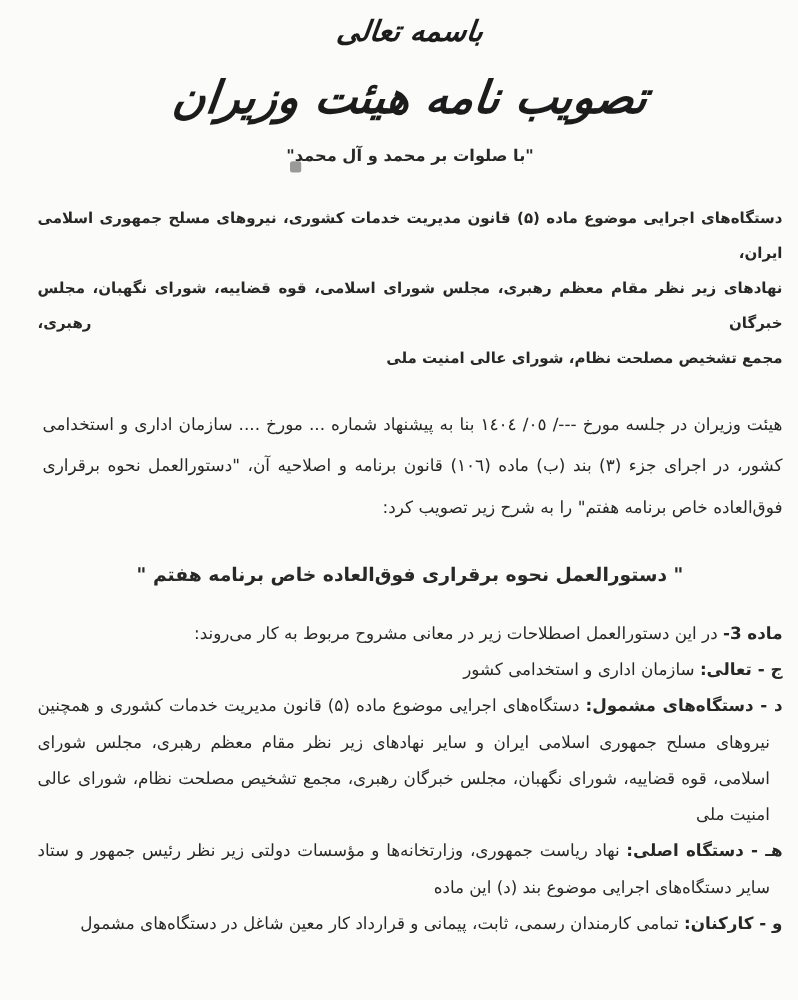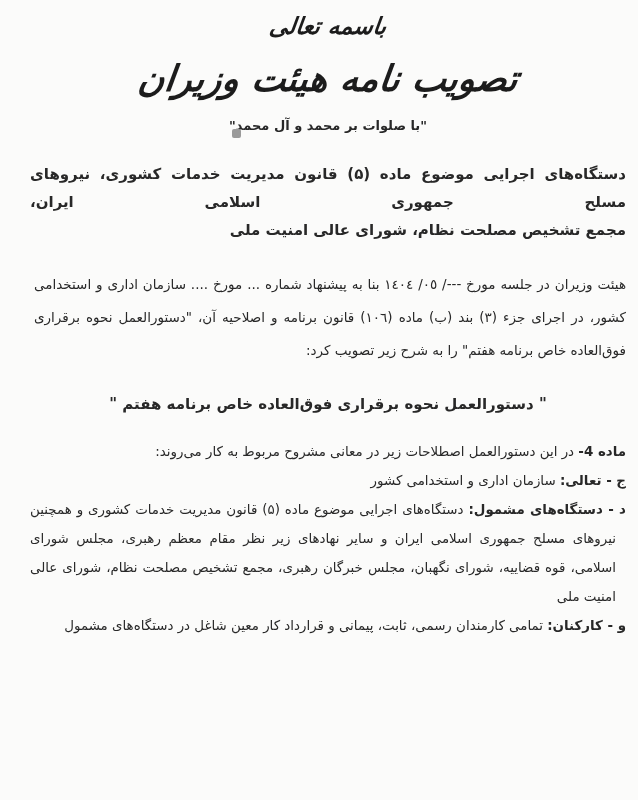--- a/index.html
+++ b/index.html
@@ -43,21 +43,21 @@
     top: 129px;
     width: 9px;
     height: 9px;
     background: #9a9a9a;
     border-radius: 2px;
   }
   
   .addressee {
     margin-top: 25px;
     font-weight: 700;
-    font-size: 15px;
+    font-size: 12px;
     line-height: 28px;
   }
   .addr-line-justify { text-align: justify; text-align-last: justify; }
   .addr-line-center  { text-align: right; }
   
   .preamble {
     margin: 24px 0 0 4px;
     font-size: 13.5px;
     line-height: 33px;
     text-align: justify;
@@ -94,35 +94,37 @@
   <div class="callig bismillah">باسمه تعالی</div>
 
   <div class="callig decree-title">تصویب نامه هیئت وزیران</div>
 
   <div class="salawat">"با صلوات بر محمد و آل محمد"</div>
 
   <span class="stamp-dot" style="background: rgb(154, 154, 154);"></span>
 
   <div class="addressee">
     <div class="addr-line-justify">دستگاه‌های اجرایی موضوع ماده (۵) قانون مدیریت خدمات کشوری، نیروهای مسلح جمهوری اسلامی ایران،</div>
+    <div class="addr-line-justify">نهادهای زیر نظر مقام معظم رهبری، مجلس شورای اسلامی، قوه قضاییه، شورای نگهبان، مجلس خبرگان رهبری،</div>
     <div class="addr-line-center">مجمع تشخیص مصلحت نظام، شورای عالی امنیت ملی</div>
   </div>
 
   <p class="preamble">هیئت وزیران در جلسه مورخ ---/ ٠٥/ ١٤٠٤ بنا به پیشنهاد شماره ... مورخ .... سازمان اداری و استخدامی کشور، در اجرای جزء (٣) بند (ب) ماده (١٠٦) قانون برنامه و اصلاحیه آن، "دستورالعمل نحوه برقراری فوق‌العاده خاص برنامه هفتم" را به شرح زیر تصویب کرد:</p>
 
   <div class="instruction-title">" دستورالعمل نحوه برقراری فوق‌العاده خاص برنامه هفتم "</div>
 
   <div class="article">
 
-    <p><b>ماده 4-</b><span> در این دستورالعمل اصطلاحات زیر در معانی مشروح مربوط به کار می‌روند:</span></p>
+    <p><b>ماده 3-</b><span> در این دستورالعمل اصطلاحات زیر در معانی مشروح مربوط به کار می‌روند:</span></p>
 
 
 
     <p><b>ج - تعالی:</b><span> سازمان اداری و استخدامی کشور</span></p>
 
     <p><b>د - دستگاه‌های مشمول:</b><span> دستگاه‌های اجرایی موضوع ماده (۵) قانون مدیریت خدمات کشوری و همچنین نیروهای مسلح جمهوری اسلامی ایران و سایر نهادهای زیر نظر مقام معظم رهبری، مجلس شورای اسلامی، قوه قضاییه، شورای نگهبان، مجلس خبرگان رهبری، مجمع تشخیص مصلحت نظام، شورای عالی امنیت ملی</span></p>
 
+    <p><b>هـ - دستگاه اصلی:</b><span> نهاد ریاست جمهوری، وزارتخانه‌ها و مؤسسات دولتی زیر نظر رئیس جمهور و ستاد سایر دستگاه‌های اجرایی موضوع بند (د) این ماده</span></p>
 
     <p><b>و - کارکنان:</b><span> تمامی کارمندان رسمی، ثابت، پیمانی و قرارداد کار معین شاغل در دستگاه‌های مشمول</span></p>
 
   </div>
 
 </div>
 
 </body></html>

